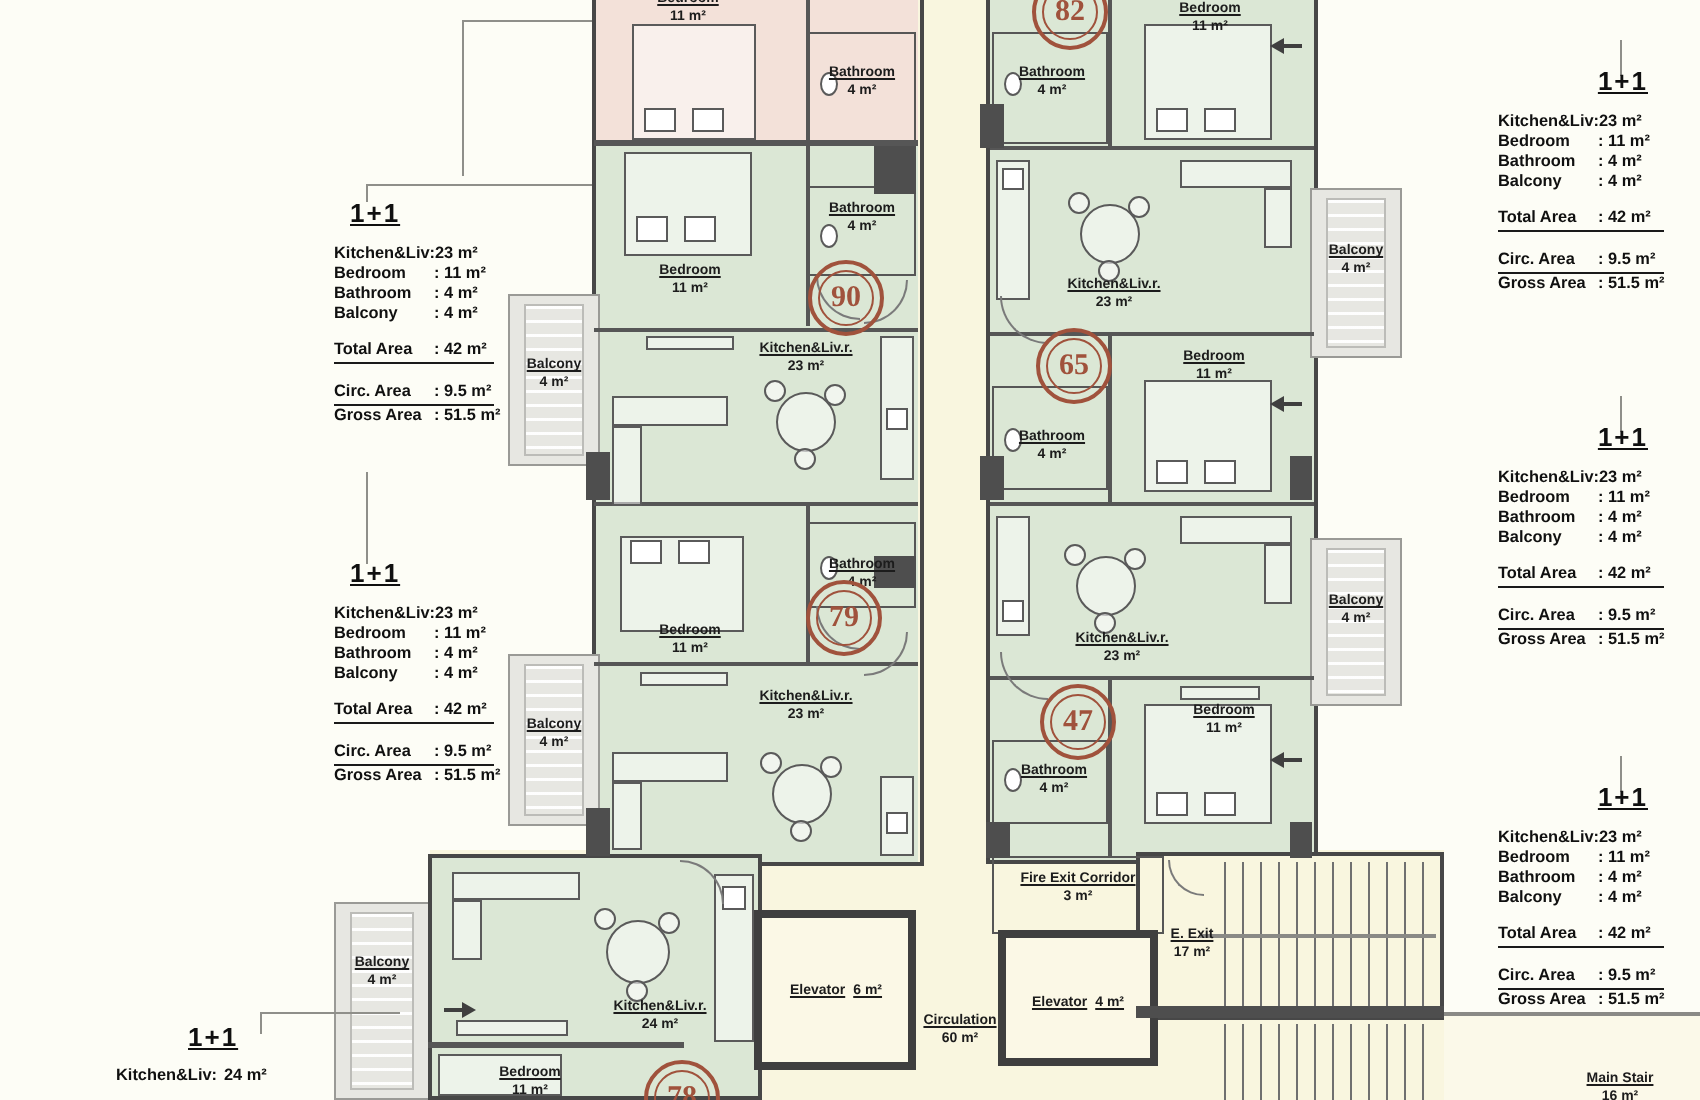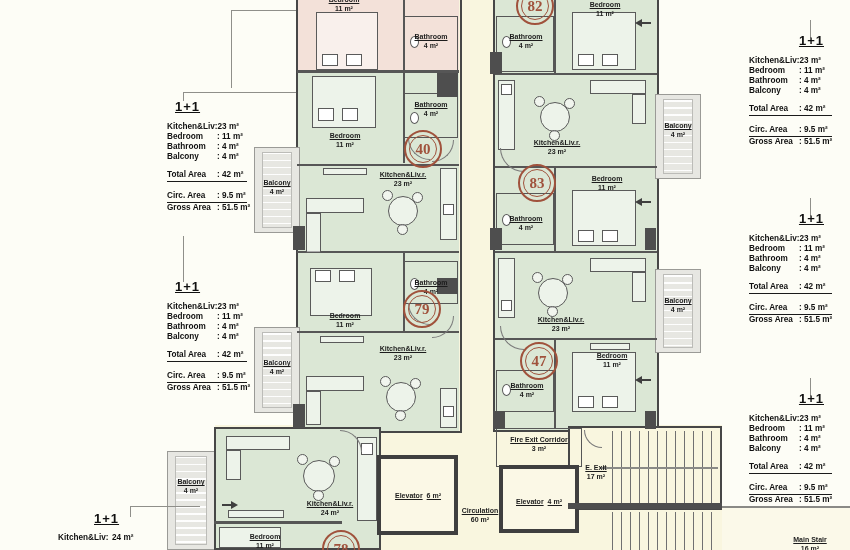--- a/index.html
+++ b/index.html
@@ -362,30 +362,30 @@
   <div class="rlabel" style="left:574px;top:464px;width:44px;">
     <span class="rname">E. Exit</span>
       <span class="rarea">17 m²</span>
     </div>
   <div class="rlabel" style="left:778px;top:536px;width:64px;">
     <span class="rname">Main Stair</span>
       <span class="rarea">16 m²</span>
     </div>
 
   <div class="ucircle" style="left:404px;top:130px;">
-      <div class="ucircle-inner">40</div>
+      <div class="ucircle-inner">90</div>
     </div>
   <div class="ucircle" style="left:403px;top:290px;">
       <div class="ucircle-inner">79</div>
     </div>
   <div class="ucircle" style="left:516px;top:-13px;">
       <div class="ucircle-inner">82</div>
     </div>
   <div class="ucircle" style="left:518px;top:164px;">
-      <div class="ucircle-inner">83</div>
+      <div class="ucircle-inner">65</div>
     </div>
   <div class="ucircle" style="left:520px;top:342px;">
       <div class="ucircle-inner">47</div>
     </div>
   <div class="ucircle" style="left:322px;top:530px;">
       <div class="ucircle-inner">78</div>
     </div>
 
   <div class="spec spec-l" style="left:167px;top:99px;width:80px;">
     <div class="stitle">1+1</div>

